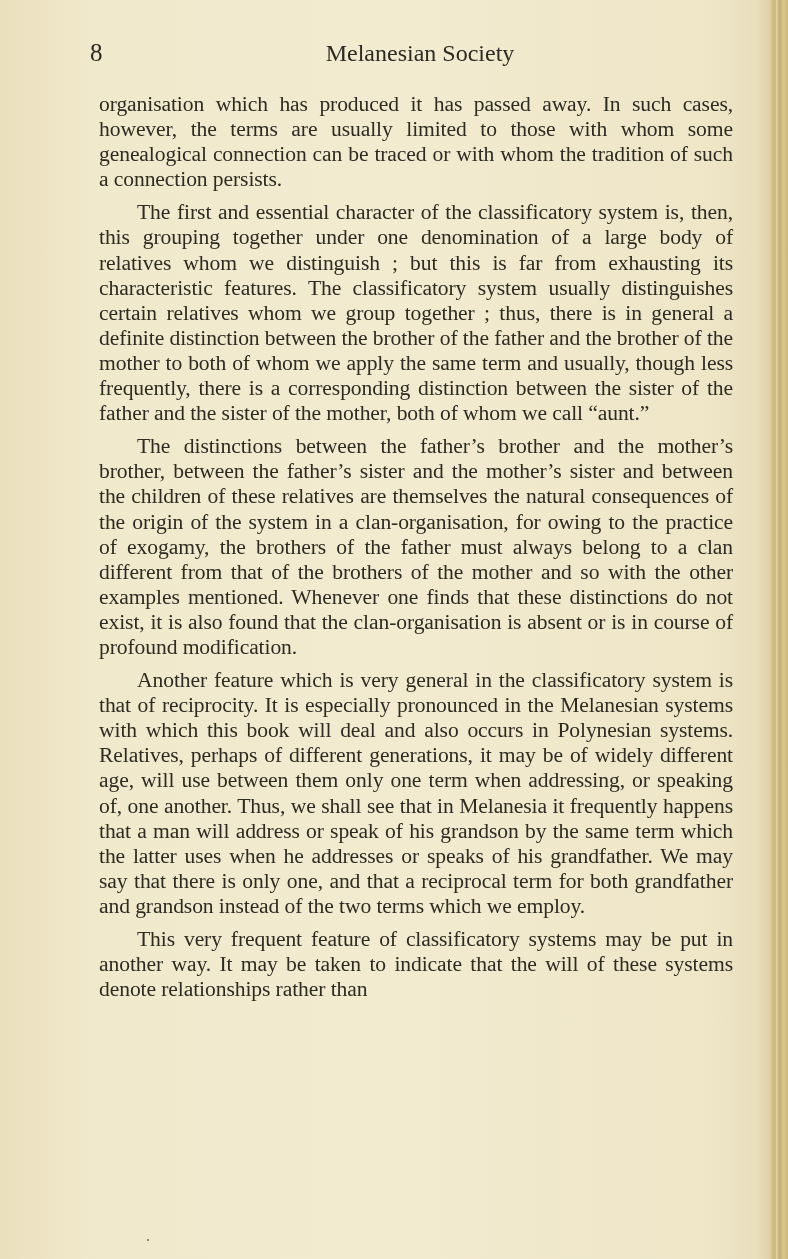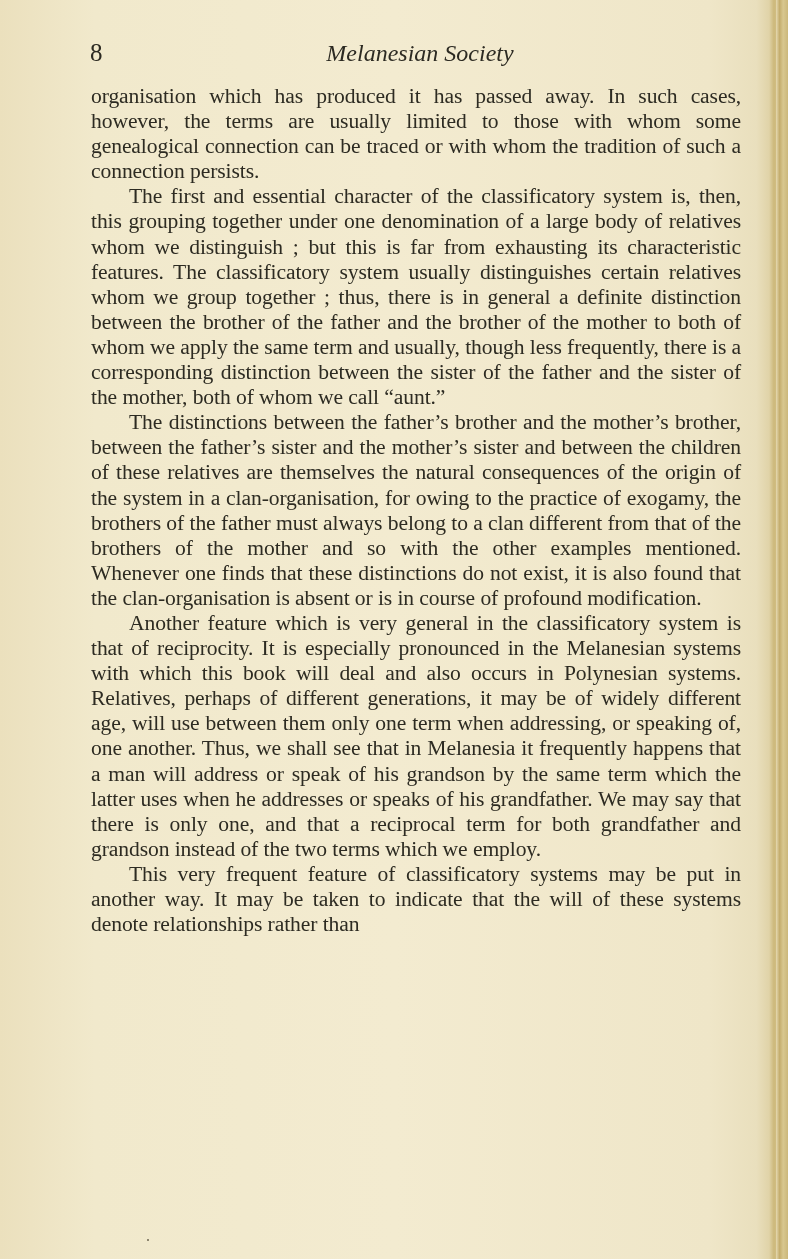--- a/index.html
+++ b/index.html
@@ -44,39 +44,38 @@
       top: 0;
       font-size: 25px;
       line-height: 30px;
     }
     .running-title {
       position: absolute;
       left: 0;
       right: 0;
       top: 0;
       text-align: center;
-      font-style: italic;
       font-size: 24px;
       line-height: 30px;
       padding-left: 8px;
     }
     .body-text {
       position: absolute;
       left: 91px;
       top: 84px;
       width: 650px;
       font-family: "Liberation Serif", "DejaVu Serif", serif;
       font-size: 21.6px;
       line-height: 25.1px;
       color: #2d2b22;
       text-align: justify;
       letter-spacing: -0.1px;
     }
     .body-text p {
-      margin: 0;
+      margin: 8px;
       text-indent: 38px;
     }
     .body-text p.continuation {
       text-indent: 0;
     }
     .speck {
       position: absolute;
       left: 147px;
       top: 1239px;
       width: 2px;

